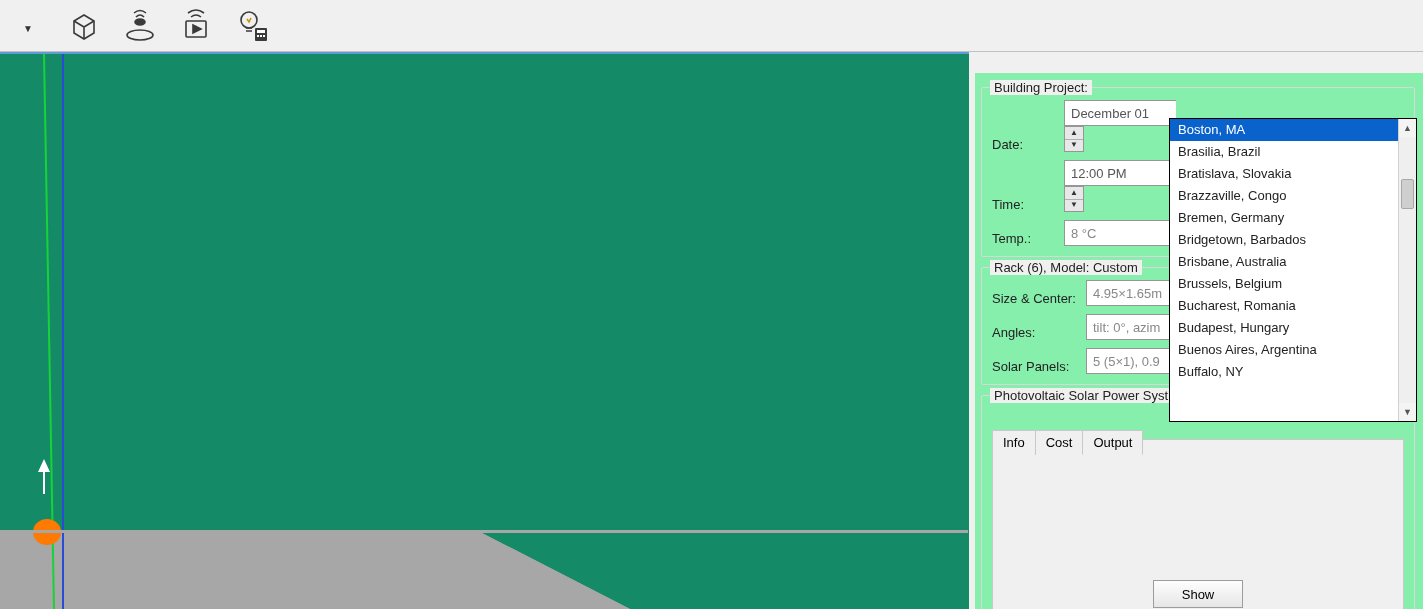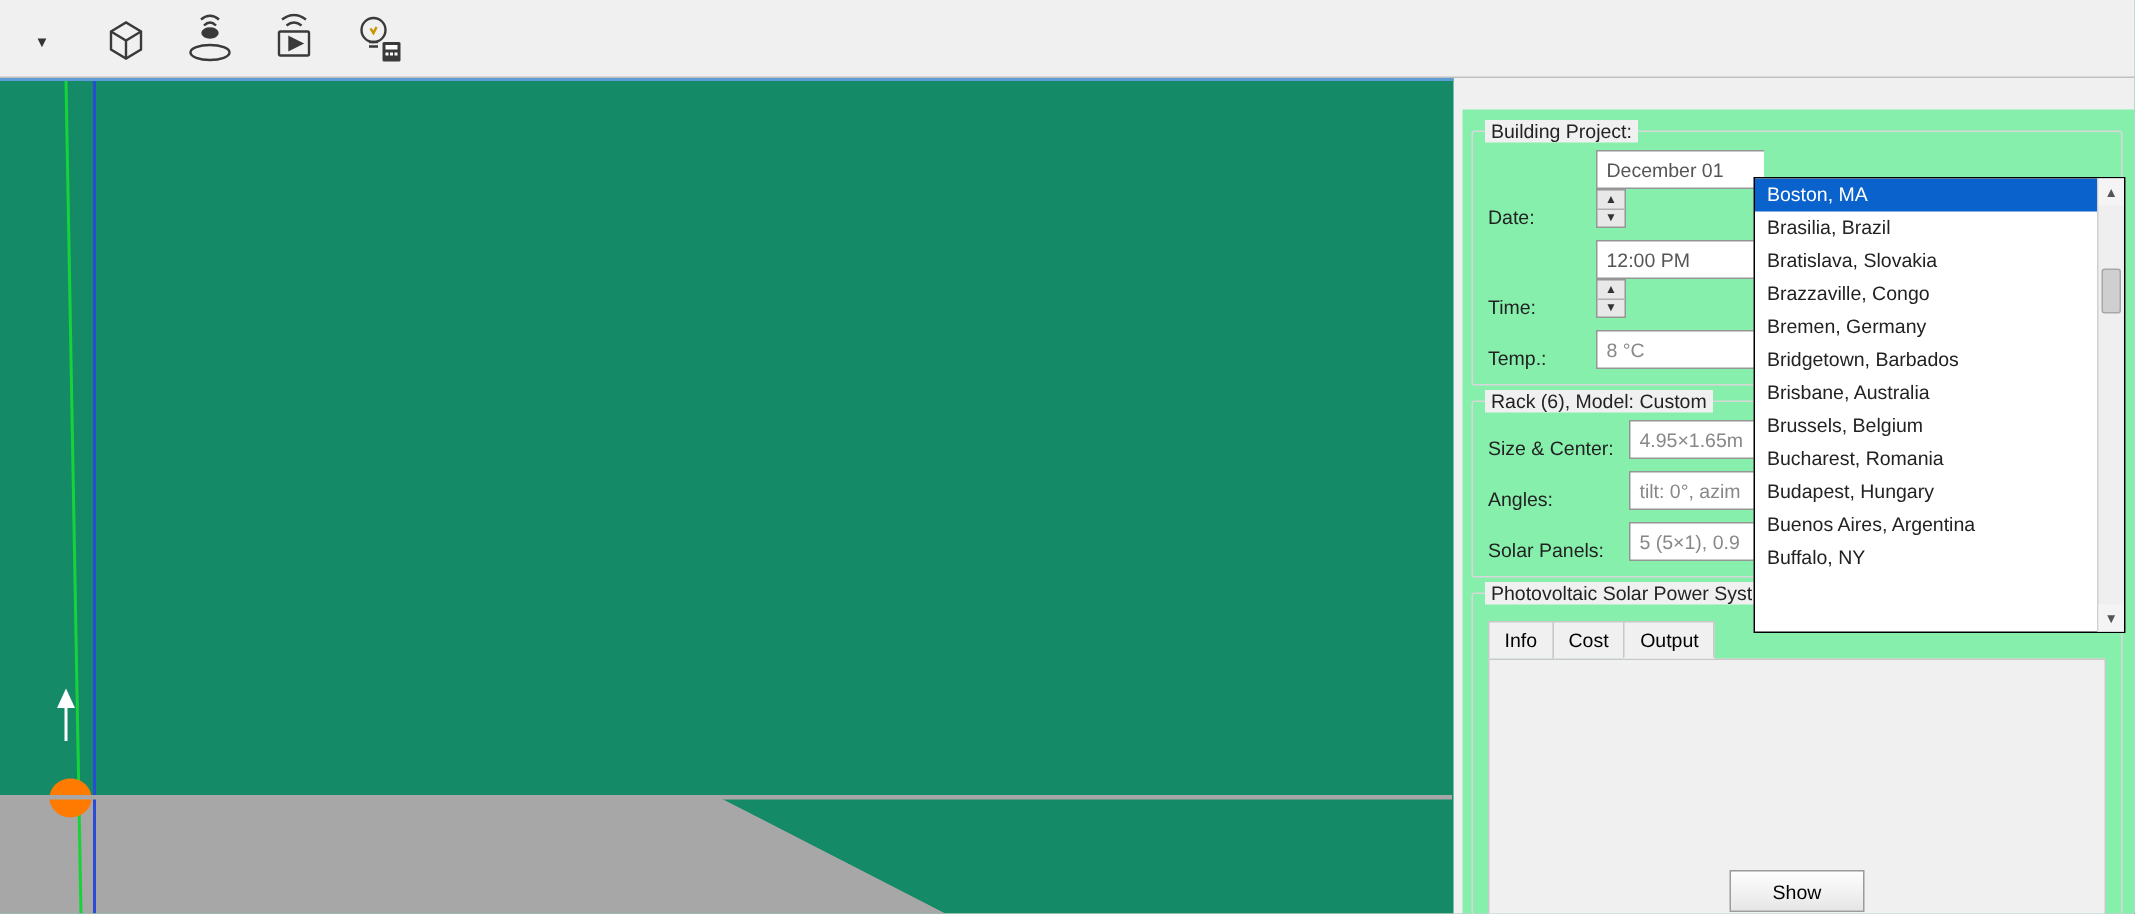--- a/index.html
+++ b/index.html
@@ -106,21 +106,21 @@
 
     
     .tabs { display: flex; margin-top: 6px; }
     .tabs .tab {
       border: 1px solid #c8c8c8;
       border-bottom: none;
       padding: 4px 10px;
       background: #f0f0f0;
       margin-right: -1px;
       cursor: pointer;
-      position: relative; top: 0;
+      position: relative; top: 16px;
     }
     .tabs .tab.active {
       background: #f0f0f0;
       border-bottom: 1px solid #f0f0f0;
       z-index: 2;
     }
     .tabpage {
       border: 1px solid #c8c8c8;
       height: 204px;
       background: #f0f0f0;

